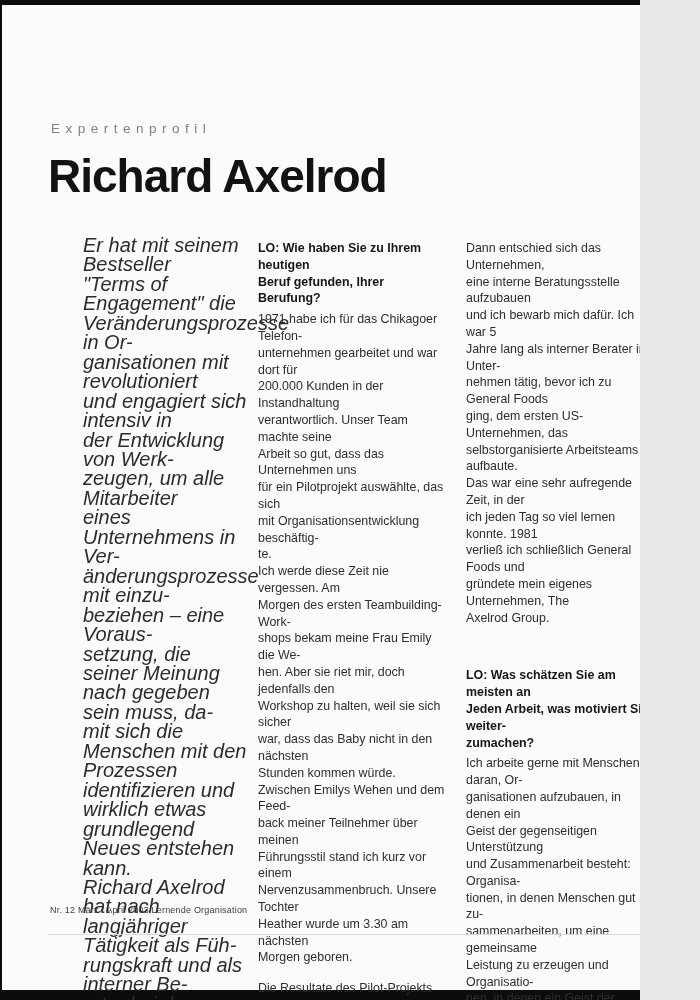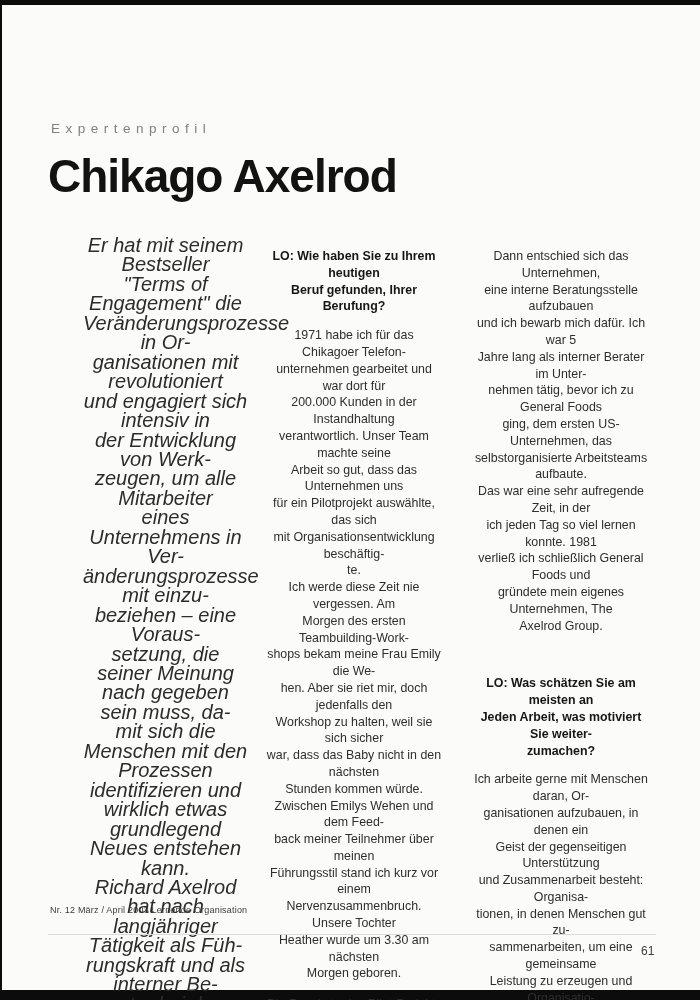--- a/index.html
+++ b/index.html
@@ -4,24 +4,23 @@
 <style>
   html, body { margin: 0; padding: 0; }
   body {
     width: 700px; height: 1000px;
     font-family: "Liberation Sans", sans-serif;
     background: #e9e9e7;
     overflow: hidden;
   }
   .page {
     position: relative;
-    width: 700px; height: 1000px;
+    width: 640px; height: 1000px;
     background: #fbfbf9;
     overflow: hidden;
-    text-align: center;
   }
   .border-top    { position: absolute; left: 0; top: 0; width: 700px; height: 5px; background: #0c0c0c; }
   .border-left   { position: absolute; left: 0; top: 0; width: 2px; height: 1000px; background: #0c0c0c; }
   .border-bottom { position: absolute; left: 0; top: 990px; width: 700px; height: 10px; background: #0c0c0c; }
 
   .kicker {
     position: absolute; left: 51px; top: 121px;
     font-size: 13.5px; letter-spacing: 5.5px;
     color: #818181; font-weight: 400;
   }
@@ -38,21 +37,21 @@
     font-style: italic;
     font-size: 20px; line-height: 19.45px;
     color: #2c2c2c;
     white-space: pre-line;
     margin-left: 35px;
   }
   .mid-col   { left: 254px; width: 200px; }
   .right-col { left: 462px; width: 198px; }
 
   .block {
-    margin: 12px;
+    margin: 4px;
     font-size: 12.4px; line-height: 16.8px;
     color: #2e2e2e;
     white-space: pre-line;
   }
   .block.question { font-weight: 700; color: #161616; }
   .block.gap-sm { margin-top: 14px; }
   .block.gap-lg { margin-top: 41px; }
 
   .footer-rule {
     position: absolute; left: 48px; top: 934px;
@@ -71,21 +70,21 @@
 <body>
 
 <div class="page">
 
   <div class="border-top"></div>
   <div class="border-left"></div>
   <div class="border-bottom"></div>
 
   <div class="kicker">Expertenprofil</div>
 
-  <h1 class="title">Chikago Axelrod</h1>
+  <h1 class="title">Richard Axelrod</h1>
 
   <div class="col intro-col">
     <div class="intro-text">Er hat mit seinem Bestseller
 "Terms of Engagement" die
 Veränderungsprozesse in Or-
 ganisationen mit revolutioniert
 und engagiert sich intensiv in
 der Entwicklung von Werk-
 zeugen, um alle Mitarbeiter
 eines Unternehmens in Ver-

